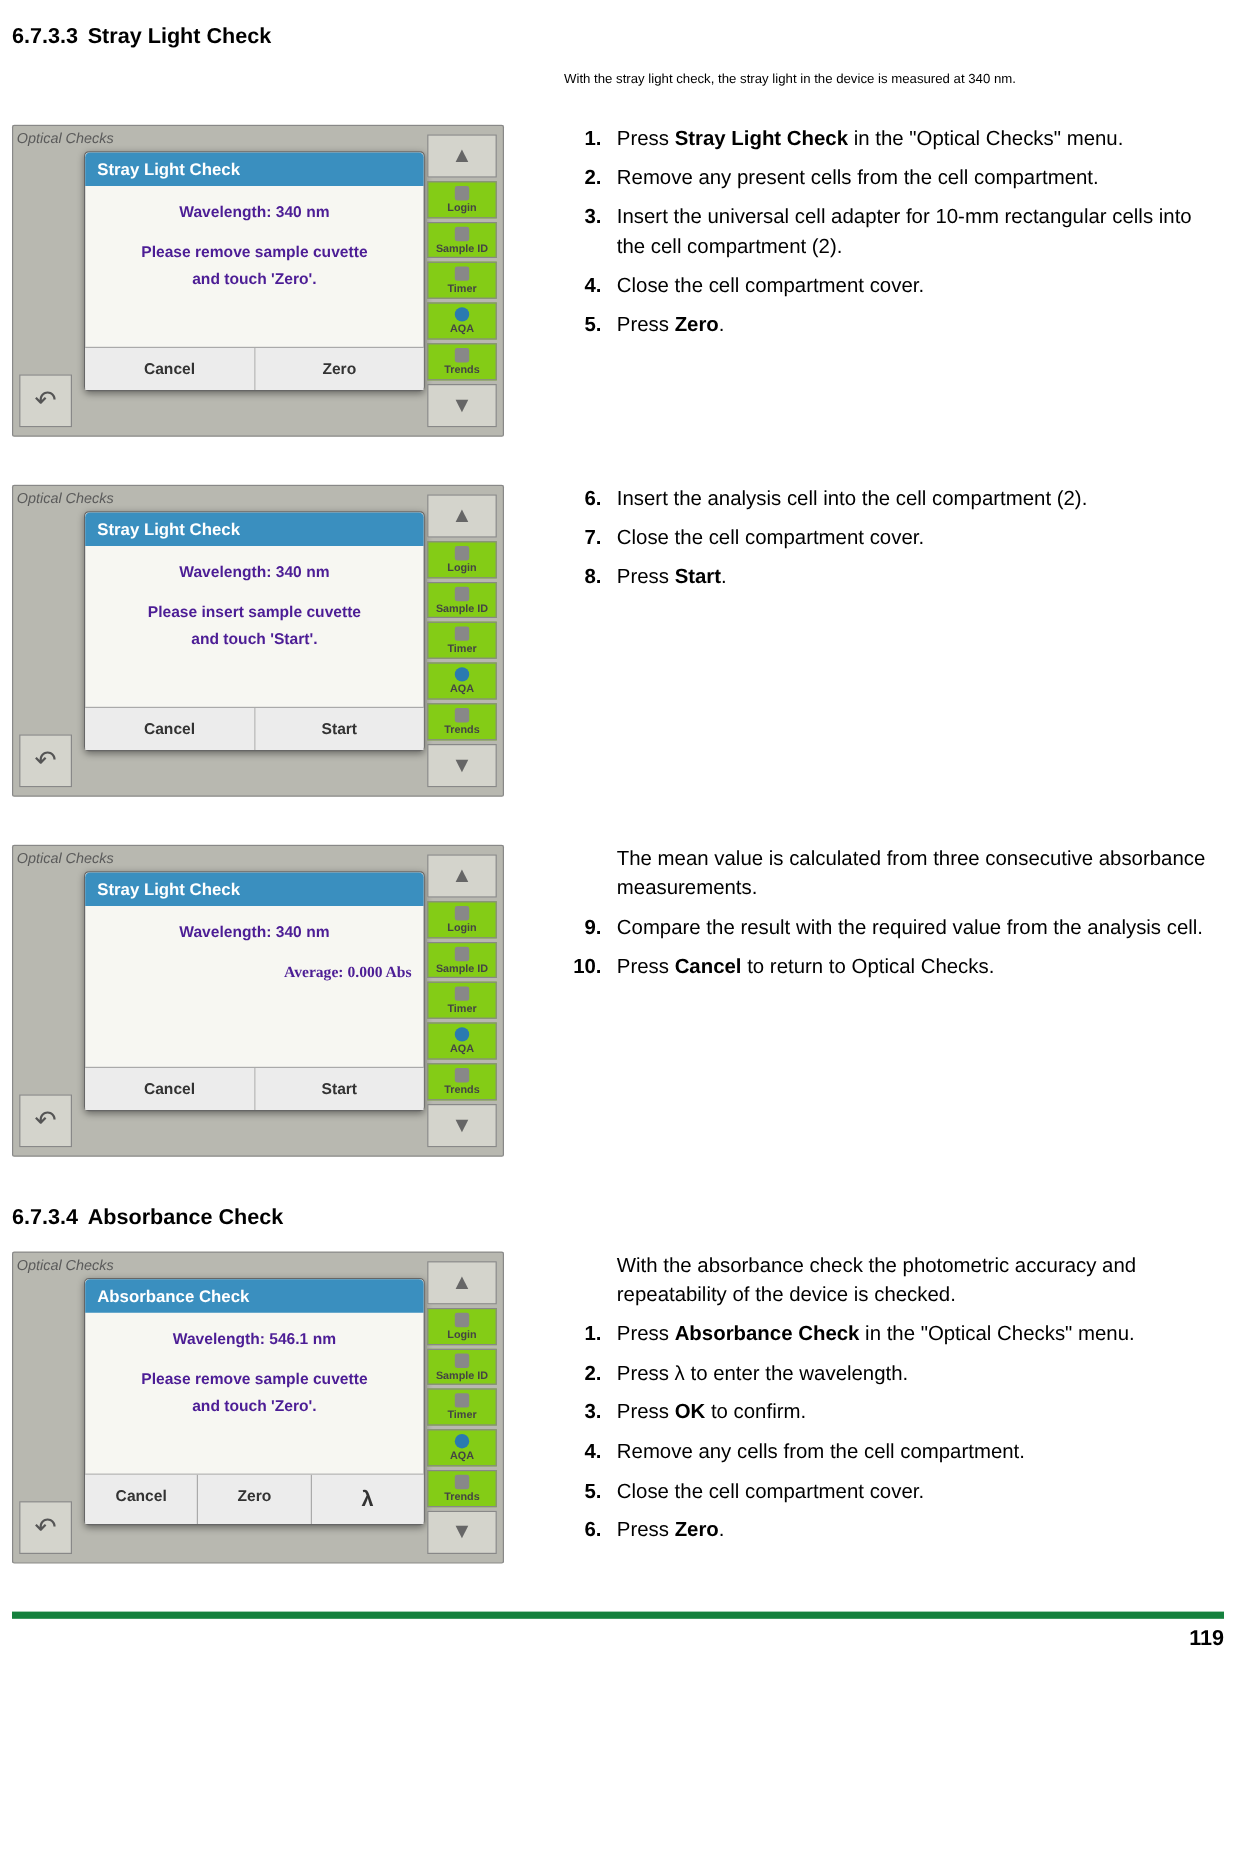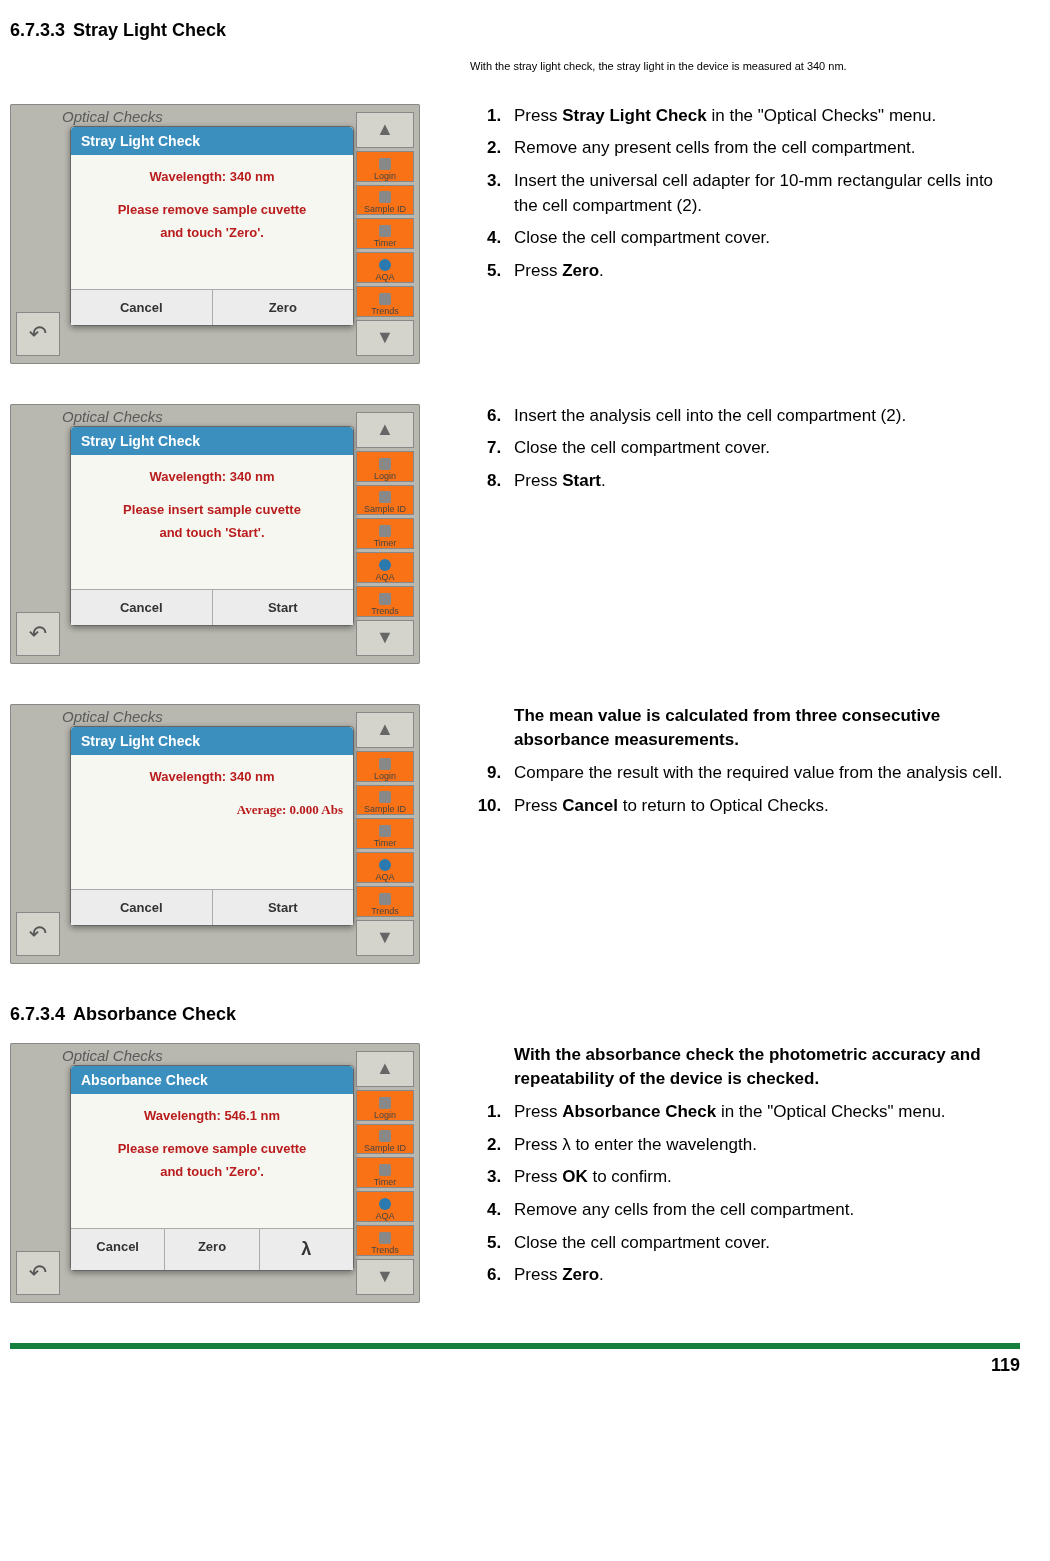--- a/index.html
+++ b/index.html
@@ -48,23 +48,22 @@
       position: relative;
       flex-shrink: 0;
       border-radius: 2px;
       box-shadow: inset 0 0 0 1px #888;
     }
     .shot-titlebar {
       position: absolute;
       top: 4px;
       left: 4px;
       color: #5a5a5a;
-      font-size: 15px;
+      font-size: 12px;
       font-style: italic;
-      margin-left: 48px;
     }
     .shot-sidebar {
       position: absolute;
       right: 6px;
       top: 8px;
       bottom: 8px;
       width: 58px;
       display: flex;
       flex-direction: column;
       gap: 3px;
@@ -74,29 +73,29 @@
       background: #d4d4cc;
       border: 1px solid #888;
       display: flex;
       align-items: center;
       justify-content: center;
       color: #666;
       font-size: 18px;
     }
     .side-btn {
       flex: 1;
-      background: #f97316;
+      background: #84cc16;
       border: 1px solid #888;
       display: flex;
       flex-direction: column;
       align-items: center;
-      justify-content: flex-end;
+      justify-content: center;
       font-size: 9px;
       color: #444;
-      font-weight: normal;
+      font-weight: bold;
       gap: 1px;
     }
     .side-btn .ic {
       width: 12px;
       height: 12px;
       background: #888;
       border-radius: 2px;
     }
     .side-btn.aqa .ic { background:#2a7ab0; border-radius:50%; }
     .shot-back {
@@ -129,21 +128,21 @@
       font-size: 14px;
       font-weight: bold;
       padding: 6px 10px;
       border-radius: 4px 4px 0 0;
     }
     .dialog-body {
       padding: 14px 10px 10px 10px;
       text-align: center;
       font-size: 13px;
       font-weight: bold;
-      color: #b91c1c;
+      color: #4c1d95;
       min-height: 110px;
     }
     .dialog-body .wl {
       margin-bottom: 14px;
     }
     .dialog-body .msg {
       line-height: 1.8;
     }
     .dialog-buttons {
       display: flex;
@@ -171,21 +170,20 @@
     }
     .steps li {
       margin-bottom: 8px;
       padding-left: 8px;
     }
     .steps li::marker {
       font-weight: bold;
     }
     .steps p {
       margin: 0 0 8px 44px;
-      font-weight: bold;
     }
     .footer {
       border-top: 6px solid #15803d;
       text-align: right;
       font-size: 18px;
       font-weight: bold;
       padding-top: 6px;
       margin-top: 30px;
     }
   </style>

